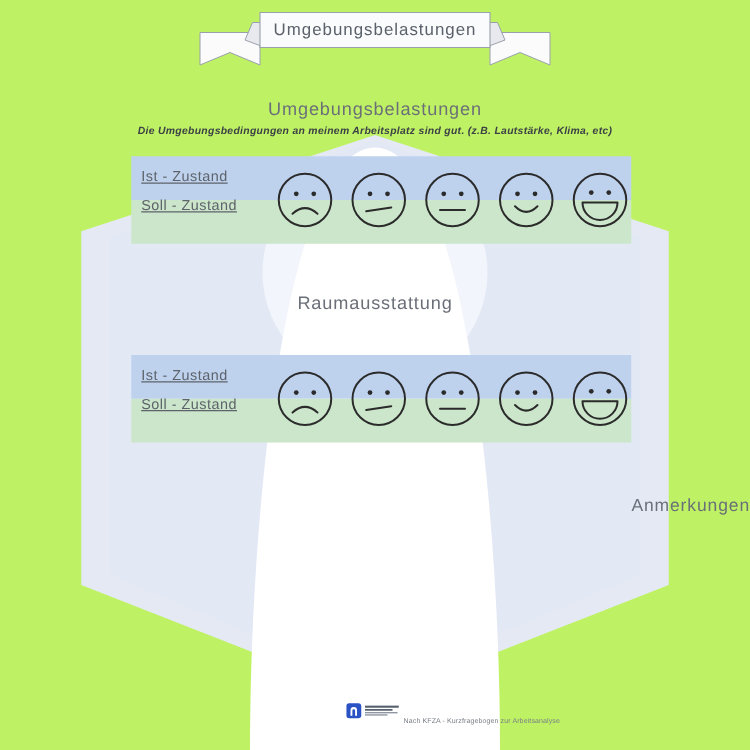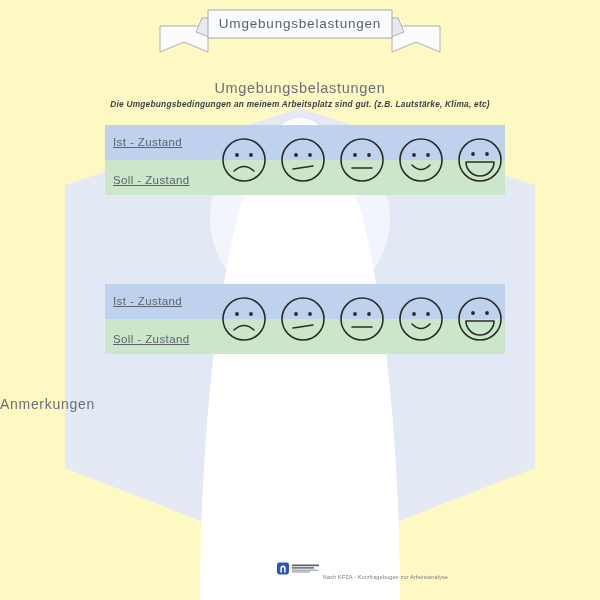--- a/index.html
+++ b/index.html
@@ -8,21 +8,21 @@
     background: #ffffff;
   }
   body {
     font-family: "Liberation Sans", sans-serif;
   }
   #page {
     position: relative;
     width: 600px;
     height: 600px;
     overflow: hidden;
-    background: #fef9c3;
+    background: #bef264;
   }
   .bg-layer {
     position: absolute;
     left: 0;
     top: 0;
     width: 600px;
     height: 600px;
     pointer-events: none;
   }
   .content-layer {
@@ -104,41 +104,41 @@
     width: 110px;
     height: 35px;
     line-height: 35px;
     font-size: 11.5px;
     letter-spacing: 0.4px;
     color: #5e636b;
     white-space: nowrap;
     text-decoration: underline;
   }
   .scale-label.ist  { top: 0; }
-  .scale-label.soll { top: 38px; }
+  .scale-label.soll { top: 23px; }
 
   .faces {
     position: absolute;
     left: 116px;
     top: 0;
     width: 284px;
     height: 70px;
   }
   .face {
     position: absolute;
     top: 12px;
     width: 46px;
     height: 46px;
   }
 
   
   .notes-title {
     position: absolute;
     width: 600px;
-    text-align: left;
+    text-align: right;
     font-size: 14px;
     letter-spacing: 0.7px;
     color: #6b7078;
   }
 
   
   .footer-logo {
     position: absolute;
     left: 277px;
     top: 561px;
@@ -246,20 +246,21 @@
           <svg viewBox="0 0 46 46" width="46" height="46">
             <circle cx="23" cy="23" r="21" fill="none" stroke="#2b2b2b" stroke-width="1.6"></circle>
             <circle cx="16" cy="17" r="1.9" fill="#2b2b2b"></circle>
             <circle cx="30" cy="17" r="1.9" fill="#2b2b2b"></circle>
             <path d="M 9 25 L 37 25 A 14 14 0 0 1 9 25 Z" fill="none" stroke="#2b2b2b" stroke-width="1.6" stroke-linejoin="round"></path>
           </svg>
         </div>
       </div>
     </div>
 
+    <div class="section-title" style="top:235px;">Raumausstattung</div>
 
     <div class="scale-block" style="top:284px;">
       <div class="band band-ist"></div>
       <div class="band band-soll"></div>
 
       <div class="scale-labels">
         <div class="scale-label ist">Ist - Zustand</div>
         <div class="scale-label soll">Soll - Zustand</div>
       </div>
 

